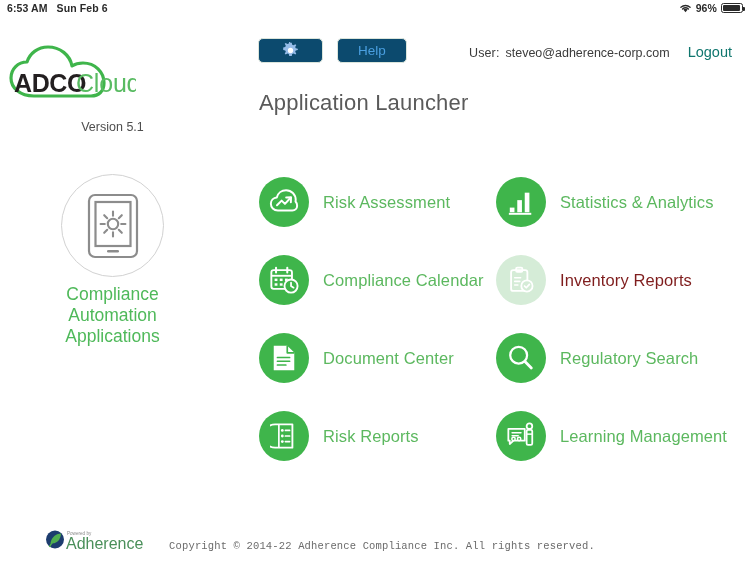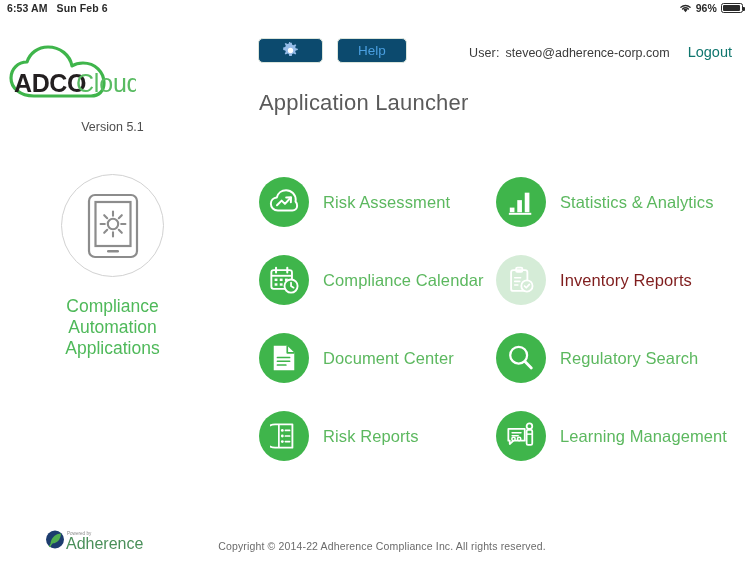--- a/index.html
+++ b/index.html
@@ -45,21 +45,21 @@
   .version {
     margin-top: 12px; font-size: 12.5px; color: #4e4e4e;
   }
   .tile-wrap { margin-top: 40px; display: flex; justify-content: center; }
   .tile-circle {
     width: 103px; height: 103px; border-radius: 50%;
     border: 1.4px solid #d2d2d2;
     display: flex; align-items: center; justify-content: center;
   }
   .tile-label {
-    margin-top: 19px; font-size: 17.5px; line-height: 21px;
+    margin-top: 7px; font-size: 17.5px; line-height: 21px;
     color: #4fb95a; font-weight: 400;
   }
 
   
   .topbar { position: absolute; left: 225px; right: 0; top: 6px; height: 34px; }
   .btn-row { position: absolute; left: 33px; top: 16px; display: flex; gap: 14px; }
   .tbtn {
     border: 1px solid #dbe5db; border-radius: 5px; background: #0c4a6e;
     height: 25px; display: flex; align-items: center; justify-content: center;
     cursor: pointer;
@@ -100,21 +100,21 @@
   .app-label { font-size: 16.5px; color: #5cb85f; letter-spacing: .1px; }
   .app.disabled { cursor: default; }
   .app.disabled .app-icon { background: #d5ecd7; }
   .app.disabled .app-label { color: #7f1d1d; }
 
   
   .footer-logo { position: absolute; left: 45px; bottom: 6px; }
   .copyright {
     position: absolute; left: 0; right: 0; bottom: 10px;
     text-align: center; font-size: 10.5px; color: #6b6b6b;
-    letter-spacing: .15px; padding-left: 14px;
+    letter-spacing: .15px; padding-left: 14px; font-family: Liberation Mono, monospace;
   }
 </style>
 </head>
 <body>
 
 <div class="statusbar">
   <div class="sb-left">
     <span>6:53 AM</span>
     <span>Sun Feb 6</span>
   </div>

